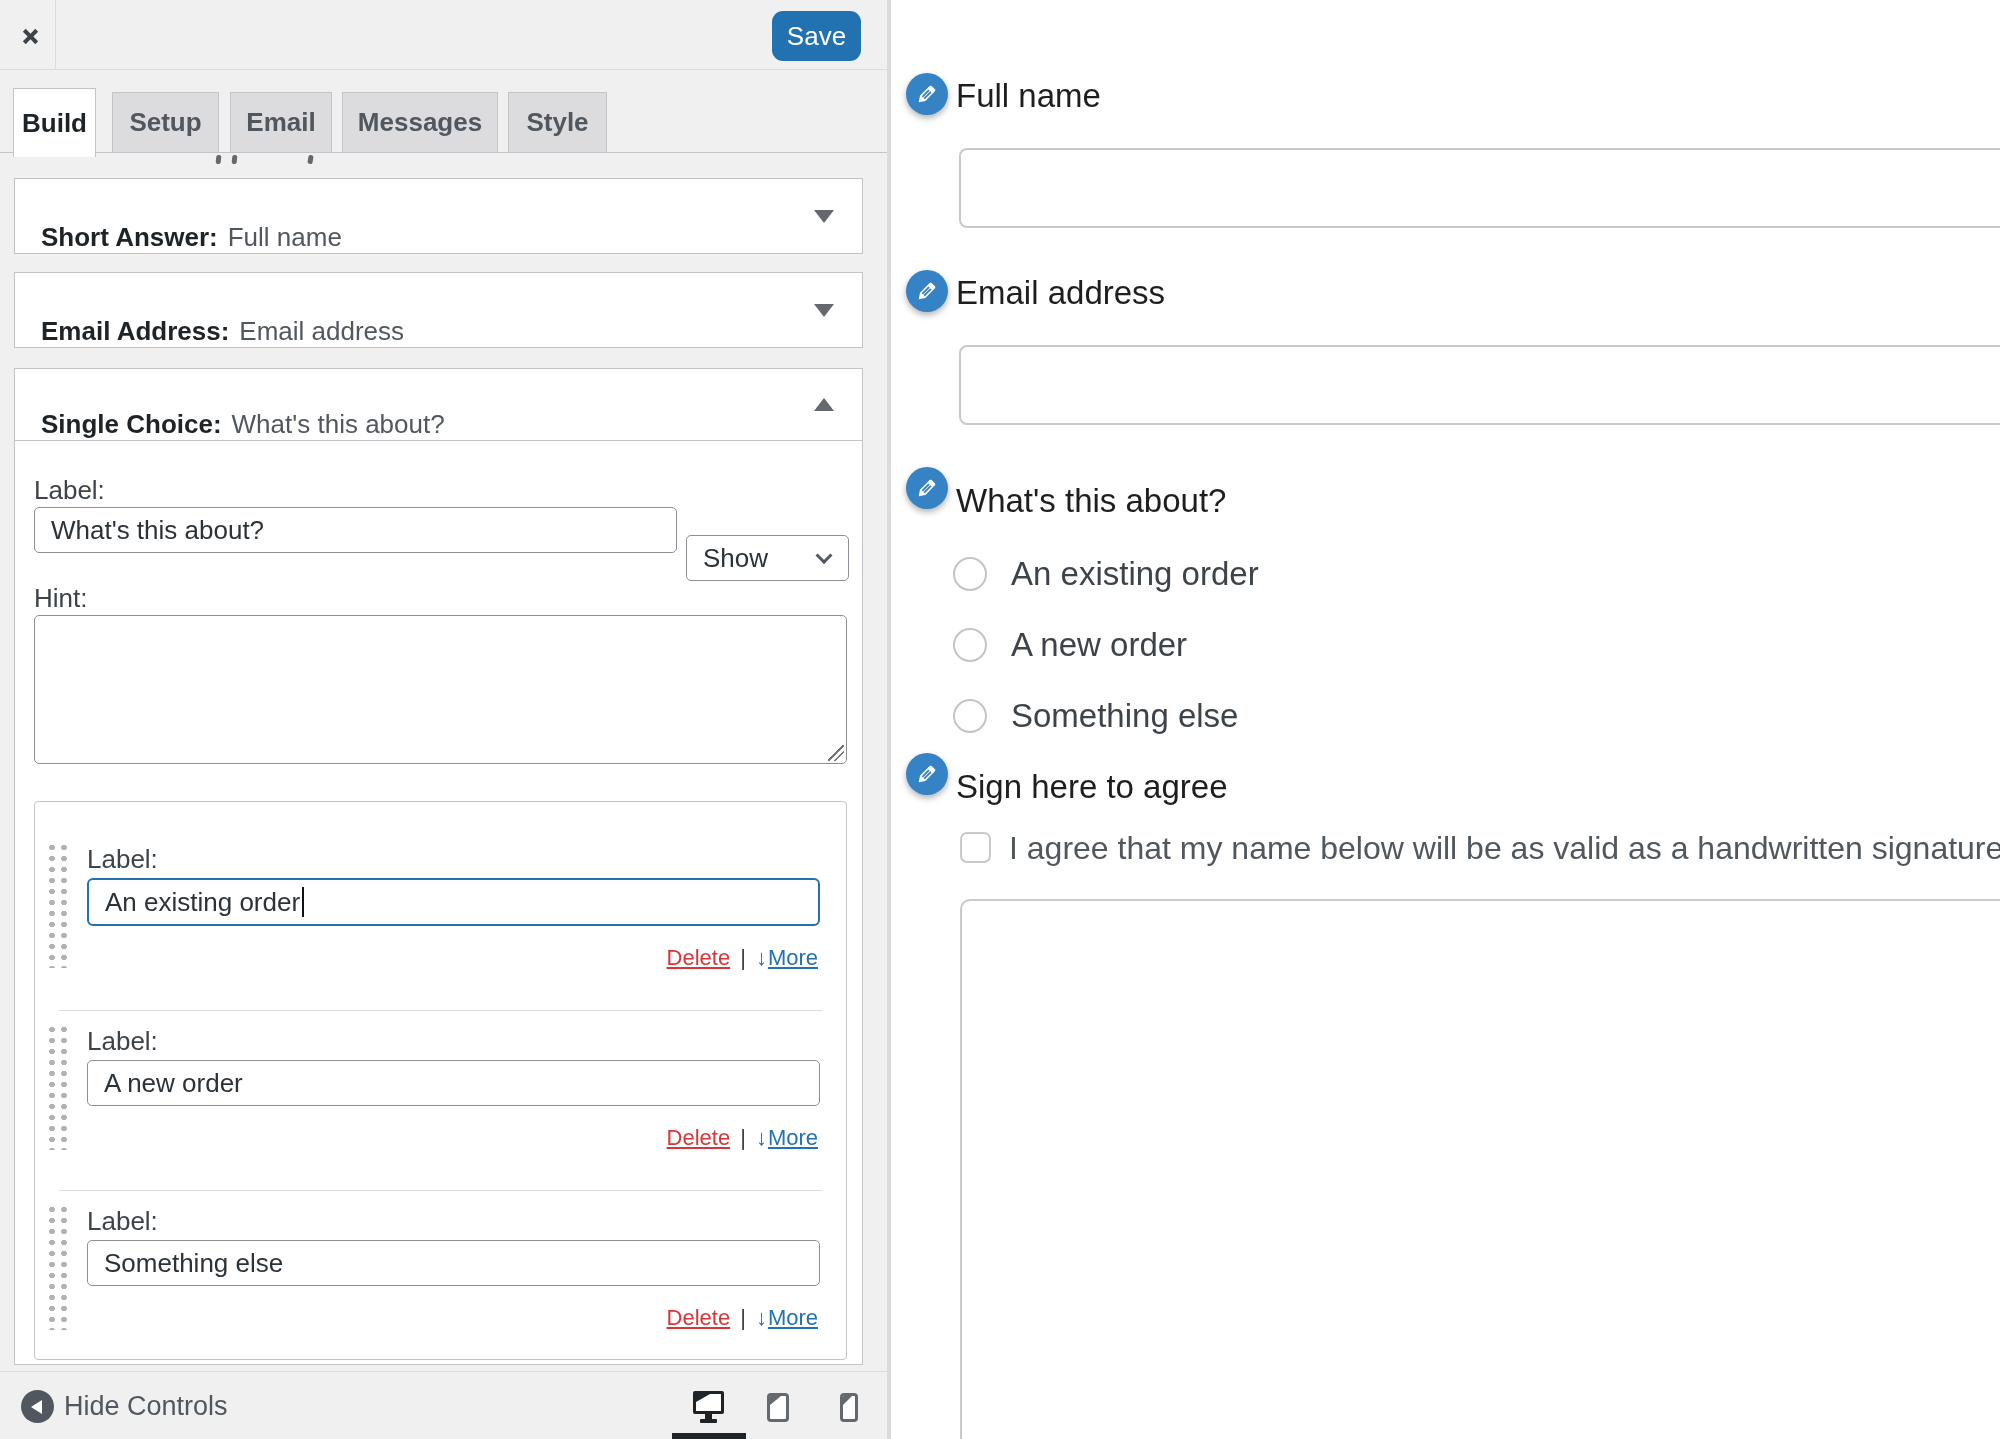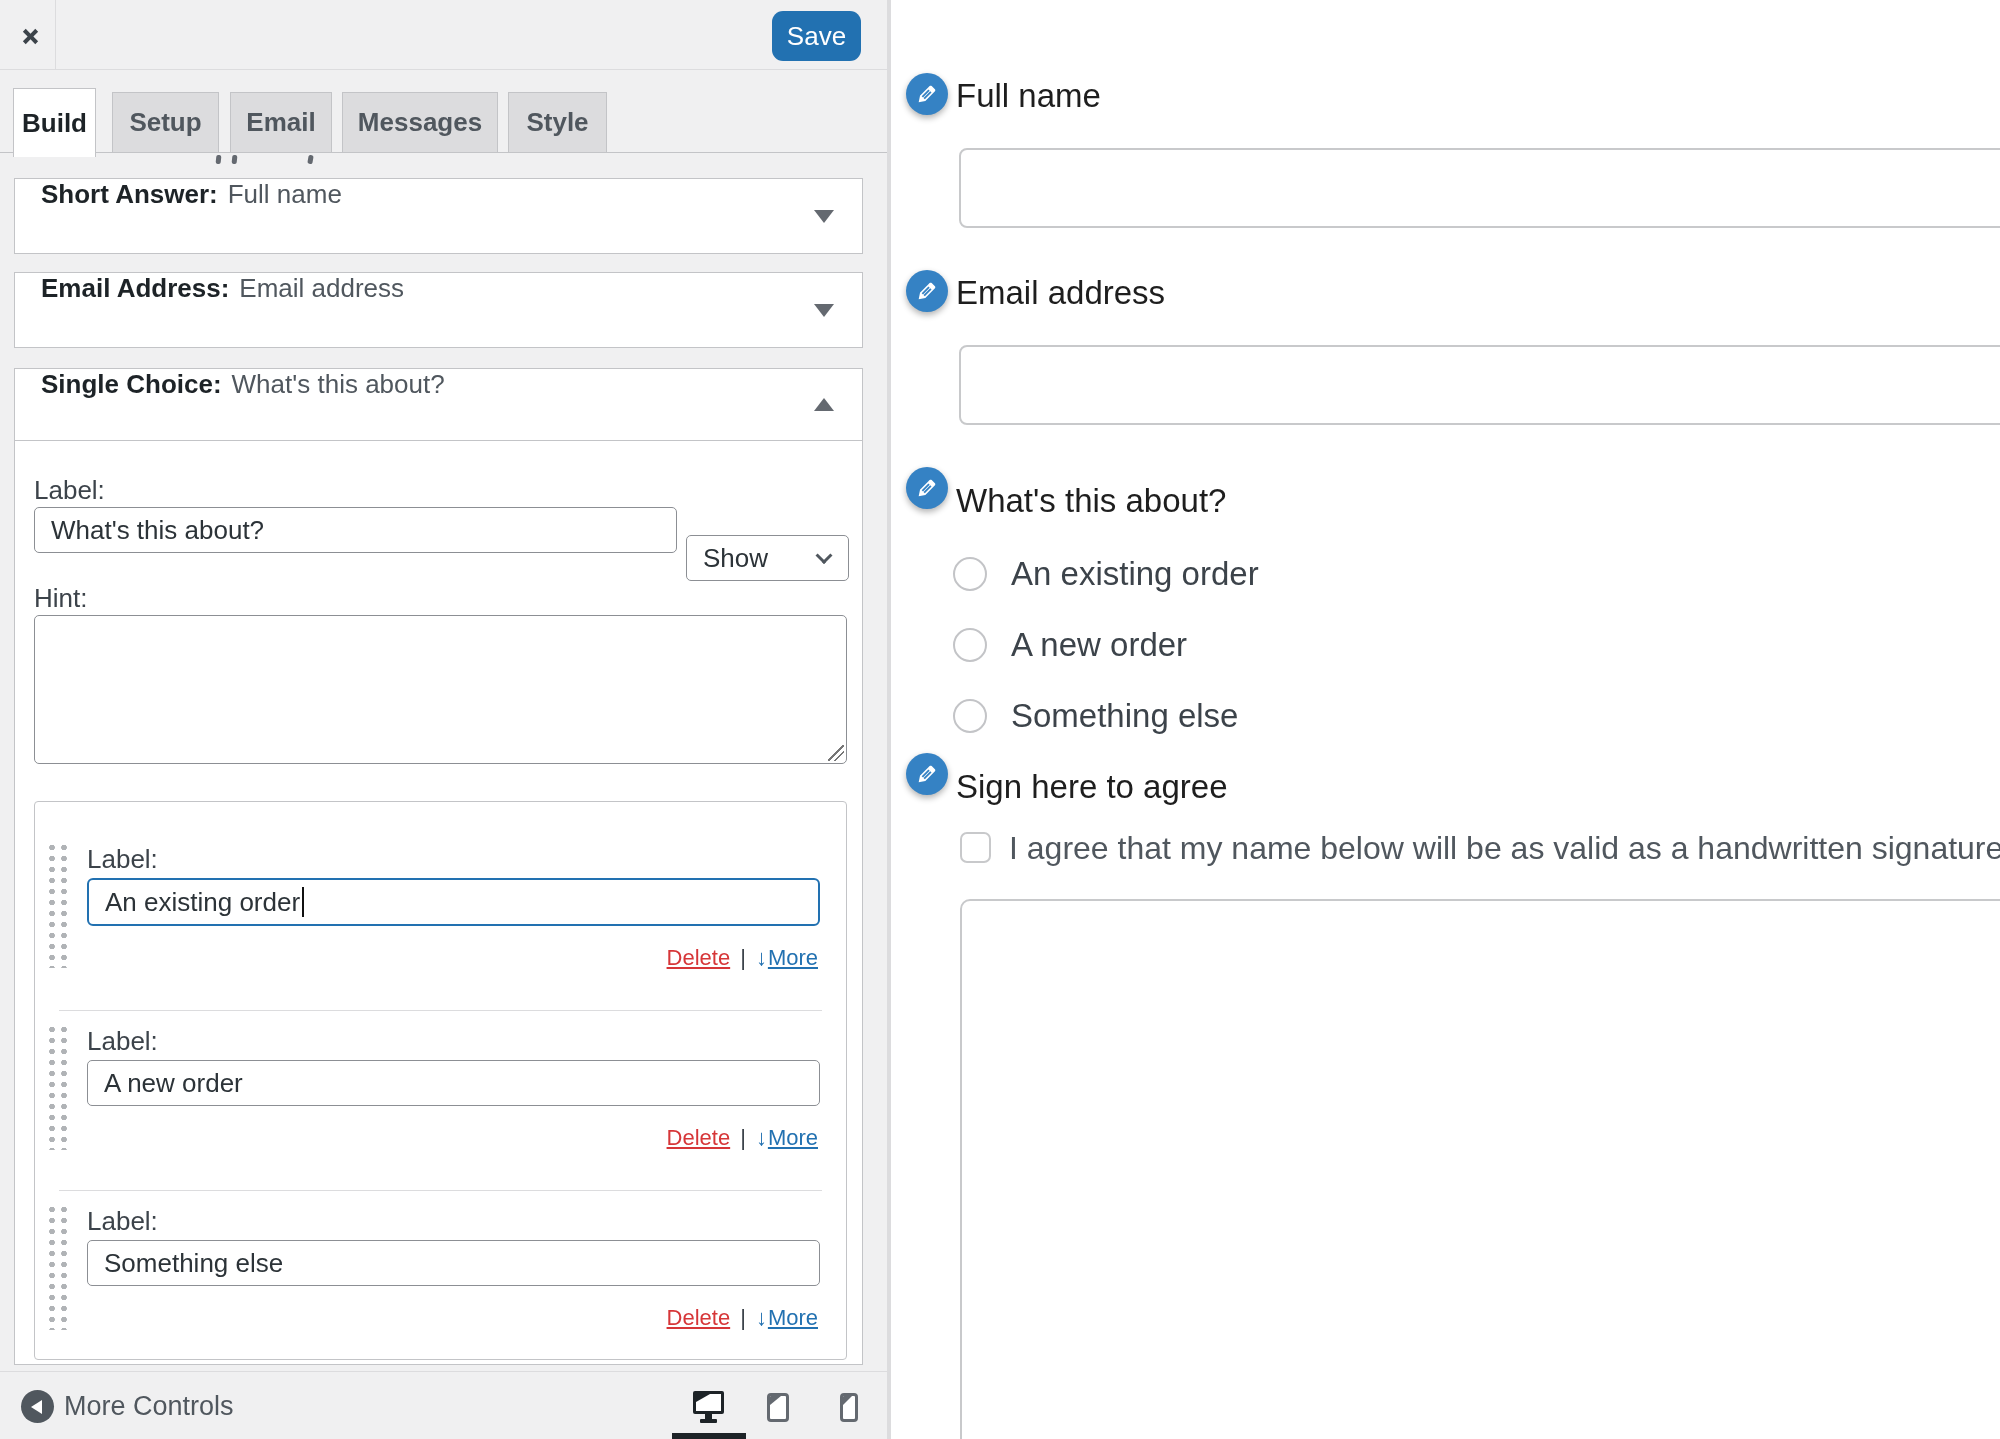--- a/index.html
+++ b/index.html
@@ -27,21 +27,21 @@
   .tab { position:absolute; top:22px; height:61px; background:#dcdcde;
     border:1px solid #c3c4c7; display:flex; align-items:center; justify-content:center;
     font-size:26px; font-weight:600; color:#50575e; cursor:pointer; }
   .tab.active { top:18px; height:69px; background:#fff; border-bottom:none;
     font-weight:700; color:#1d2327; z-index:3;text-align:right; }
 
   .sliver-mark { position:absolute; width:5px; height:9px; background:#646970; border-radius:2px; }
 
   .field-panel { position:absolute; left:14px; width:849px; background:#fff;
     border:1px solid #c3c4c7; }
-  .panel-head { position:relative; height:74px; display:flex; align-items:flex-start;
+  .panel-head { position:relative; height:74px; display:flex; align-items:flex-end;
     padding-left:26px; cursor:pointer; }
   .panel-type { font-size:26px; font-weight:700; color:#1d2327; white-space:pre; }
   .panel-label { font-size:26px; color:#50575e; margin-left:10px; }
   .tri-down { position:absolute; right:28px; top:50%; margin-top:-6px; width:0; height:0;
     border-left:10px solid transparent; border-right:10px solid transparent;
     border-top:13px solid #646970; }
   .tri-up { position:absolute; right:28px; top:50%; margin-top:-7px; width:0; height:0;
     border-left:10px solid transparent; border-right:10px solid transparent;
     border-bottom:13px solid #646970; }
 
@@ -241,21 +241,21 @@
           <span class="link-more">More</span>
         </div>
       </div>
     </div>
   </div>
 
   <div id="bottom-bar">
     <div id="hide-circle">
       <span id="hide-tri"></span>
     </div>
-    <div id="hide-label">More Controls</div>
+    <div id="hide-label">Hide Controls</div>
 
     <div class="device-btn" style="left:693px; top:19px;">
       <div>
         <div class="mon-screen">
             <div class="mon-inner"></div>
           </div>
         <div class="mon-neck"></div>
         <div class="mon-base"></div>
       </div>
     </div>

